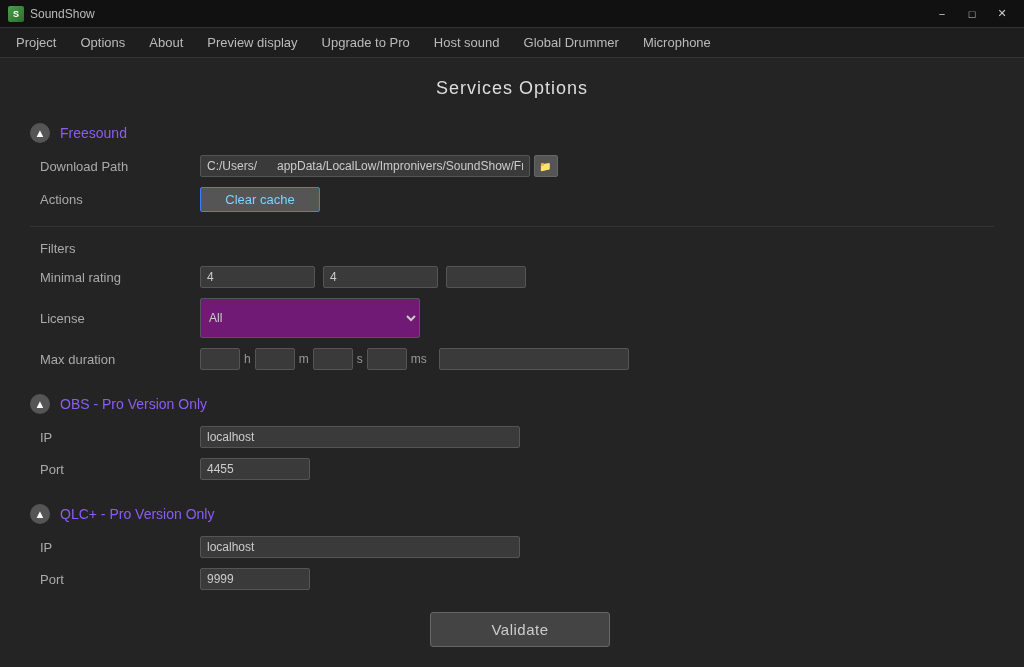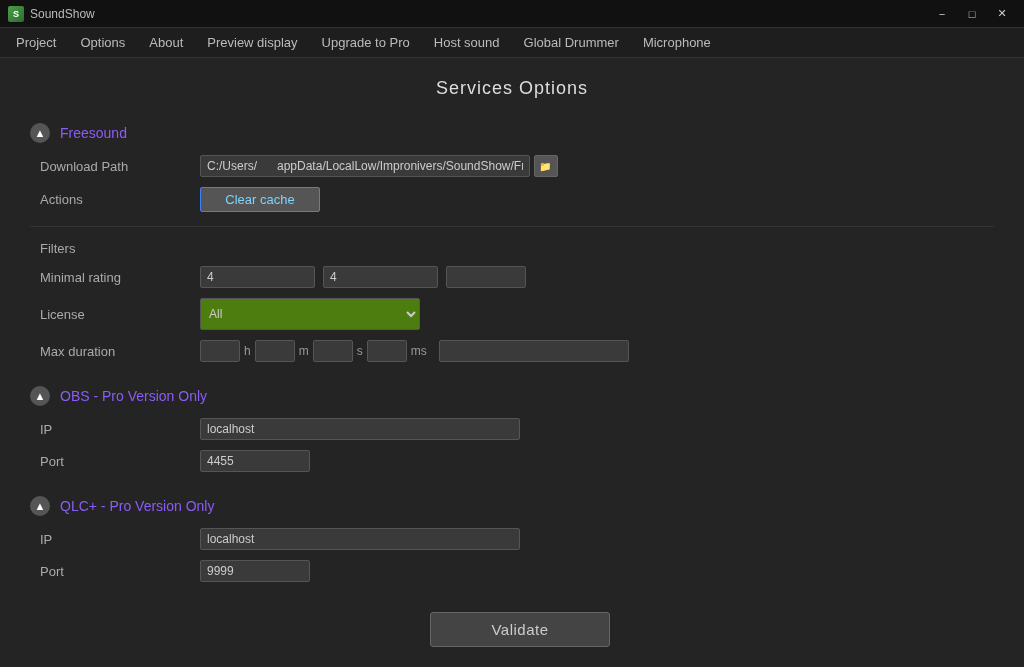--- a/index.html
+++ b/index.html
@@ -224,22 +224,22 @@
       width: 80px;
       height: 22px;
       background: #3a3a3a;
       border: 1px solid #555;
       border-radius: 2px;
       position: relative;
     }
 
     .license-select {
       width: 220px;
-      height: 32px;
-      background: #4d7c0f;
+      height: 40px;
+      background: #701a75;
       border: 1px solid #555;
       color: #ccc;
       padding: 2px 4px;
       font-size: 12px;
       border-radius: 2px;
       outline: none;
       appearance: auto;
     }
 
     .duration-row {

